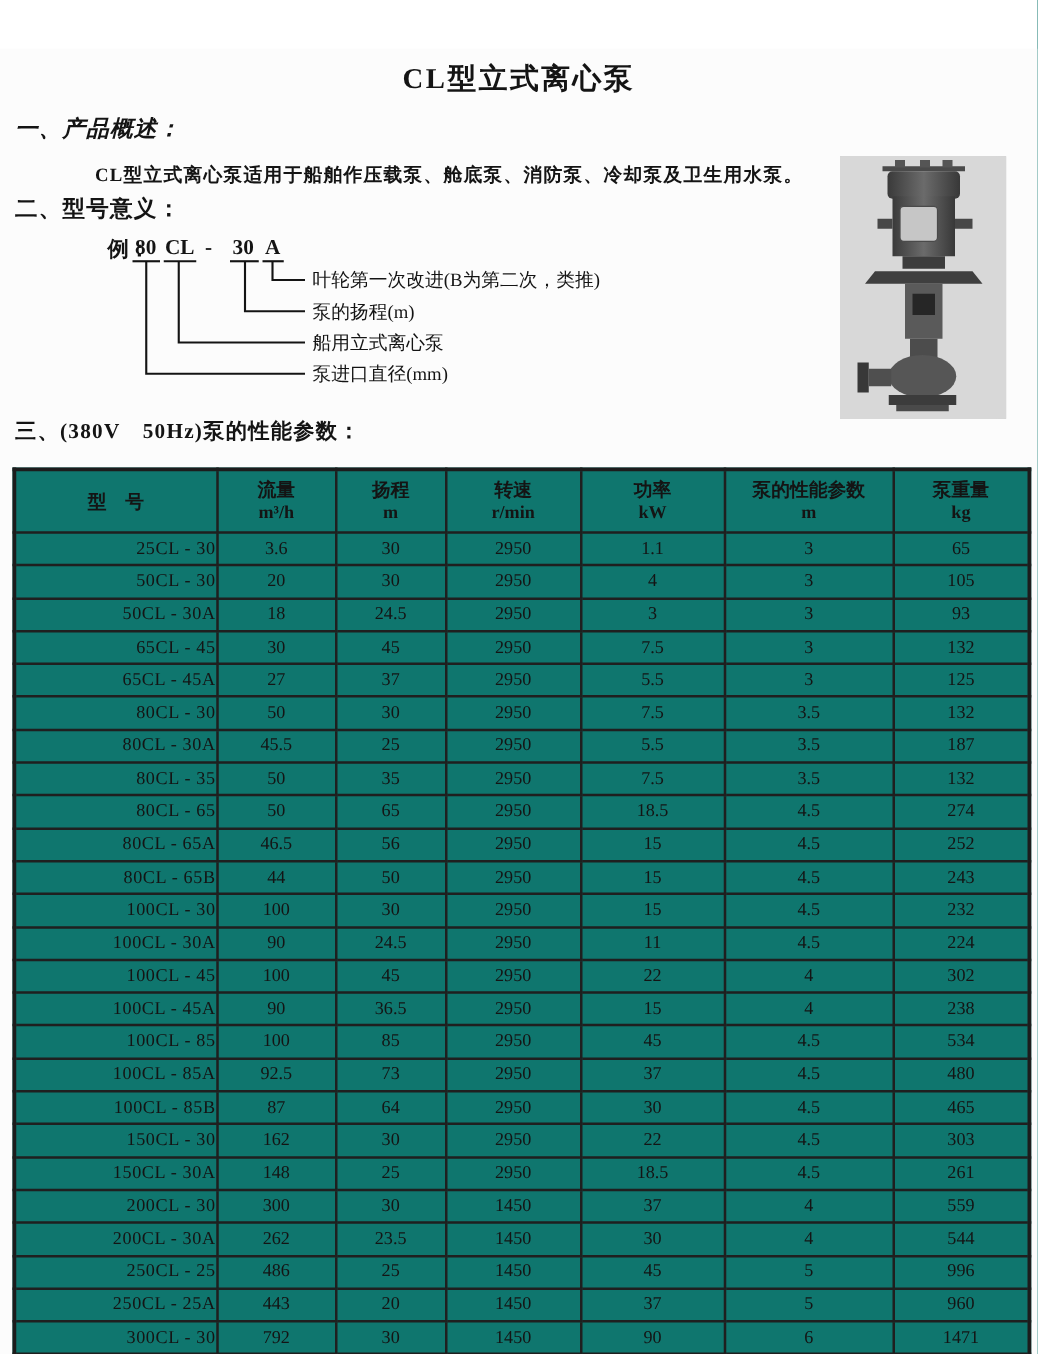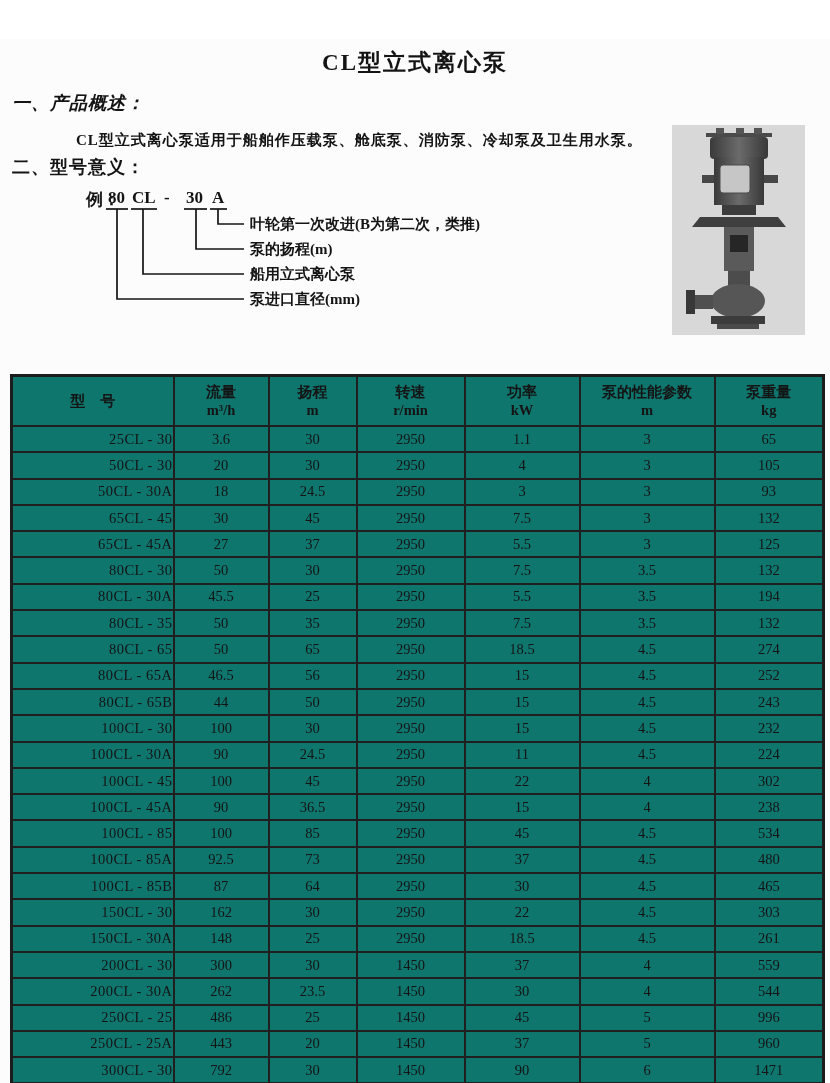--- a/index.html
+++ b/index.html
@@ -11,21 +11,21 @@
     position:absolute;top:8px;left:0;width:830px;text-align:center;
     font-size:23px;font-weight:bold;letter-spacing:2px;
   }
   .sec-heading{position:absolute;left:12px;font-size:18px;font-weight:bold;letter-spacing:1px;}
   .h1{top:52px;font-style:italic;} .h2{top:116px;} .h3{top:294px;font-size:17px;}
   .body-par{position:absolute;left:76px;top:92px;font-size:15px;font-weight:bold;letter-spacing:1px;}
   
   .diagram{position:absolute;left:0;top:140px;width:560px;height:145px;}
   .diagram svg{position:absolute;left:0;top:0;}
   .tok{position:absolute;top:9px;font-size:17px;font-weight:bold;white-space:nowrap;}
-  .dlabel{position:absolute;left:250px;font-size:15px;font-weight:bold;white-space:nowrap;}
+  .dlabel{position:absolute;left:250px;font-size:15px;font-weight:normal;white-space:nowrap;}
   
   .photo{position:absolute;left:672px;top:86px;width:133px;height:210px;background:#d8d8d8;
     box-shadow:inset 0 0 18px #cfcfcf;}
   
   .perf{position:absolute;left:10px;top:335px;}
   table{border-collapse:collapse;table-layout:fixed;width:812px;background:#0f766e;padding-left:48px;}
   th,td{border:2px solid #1f1f1f;padding:0;overflow:hidden;}
   table{border:3px solid #1c1c1c;}
   thead th{height:48px;font-size:15px;font-weight:bold;text-align:center;vertical-align:middle;}
   thead .unit{font-size:14.5px;font-weight:bold;font-family:"Liberation Serif",serif;}
@@ -94,20 +94,21 @@
       <rect x="58" y="110" width="18" height="17" fill="#262626"></rect>
       <rect x="56" y="146" width="22" height="16" fill="#4c4c4c"></rect>
       <ellipse cx="66" cy="176" rx="27" ry="17" fill="#565656"></ellipse>
       <rect x="14" y="165" width="9" height="24" fill="#383838"></rect>
       <rect x="23" y="170" width="18" height="14" fill="#4f4f4f"></rect>
       <rect x="39" y="191" width="54" height="8" fill="#3c3c3c"></rect>
       <rect x="45" y="199" width="42" height="5" fill="#4a4a4a"></rect>
     </svg>
   </div>
 
+  <div class="sec-heading h3">三、(380V　50Hz)泵的性能参数：</div>
 
   <div class="perf">
     <table>
       <colgroup>
           <col style="width: 162px;">
           <col style="width: 95px;">
           <col style="width: 88px;">
           <col style="width: 108px;">
           <col style="width: 115px;">
           <col style="width: 135px;">
@@ -199,21 +200,21 @@
             <td>3.5</td>
             <td>132</td>
           </tr>
           <tr>
             <td class="model">80CL - 30A</td>
             <td>45.5</td>
             <td>25</td>
             <td>2950</td>
             <td>5.5</td>
             <td>3.5</td>
-            <td>194</td>
+            <td>187</td>
           </tr>
           <tr>
             <td class="model">80CL - 35</td>
             <td>50</td>
             <td>35</td>
             <td>2950</td>
             <td>7.5</td>
             <td>3.5</td>
             <td>132</td>
           </tr>

